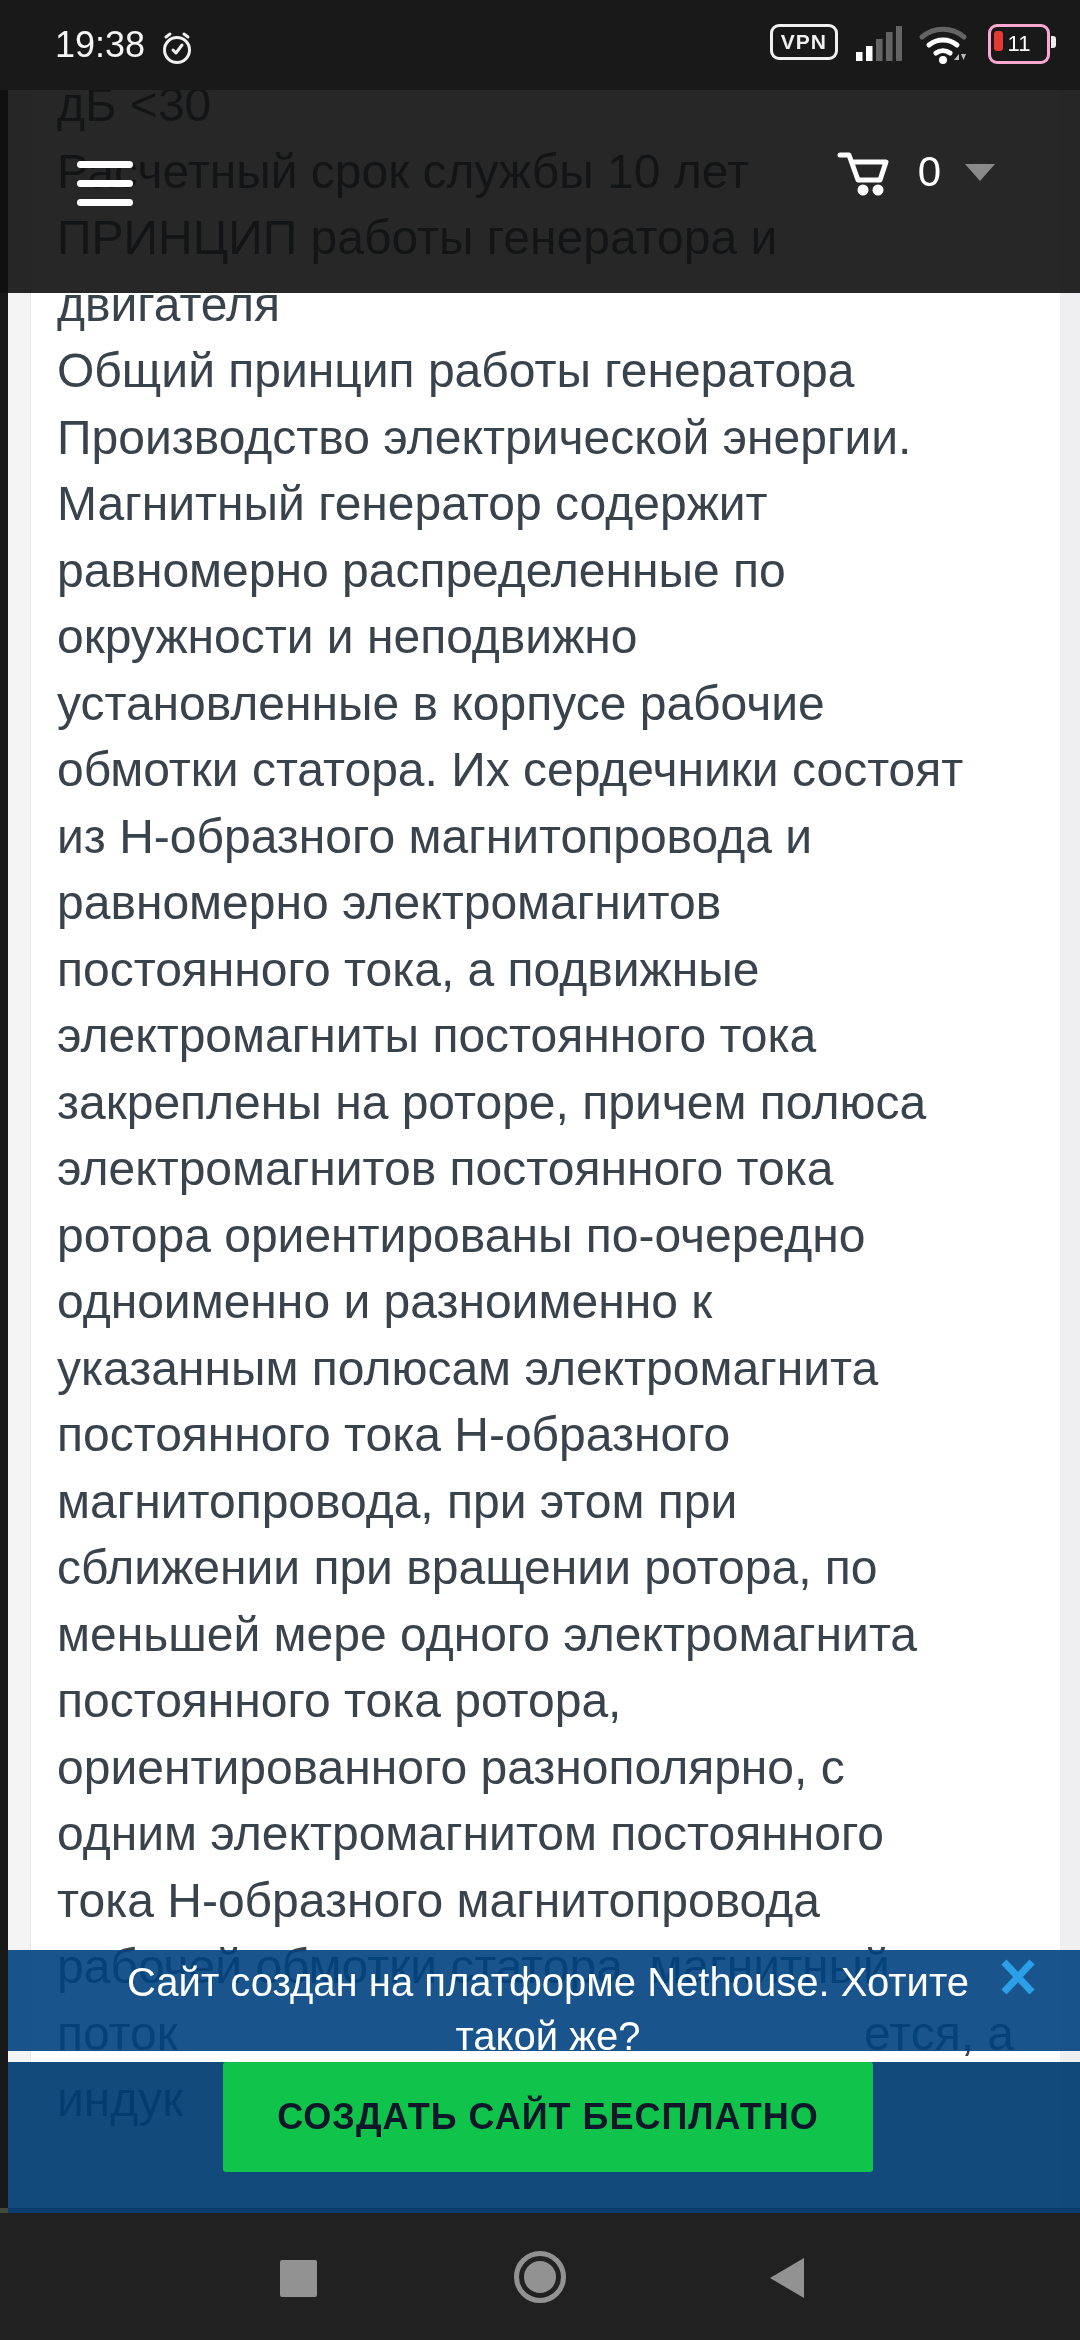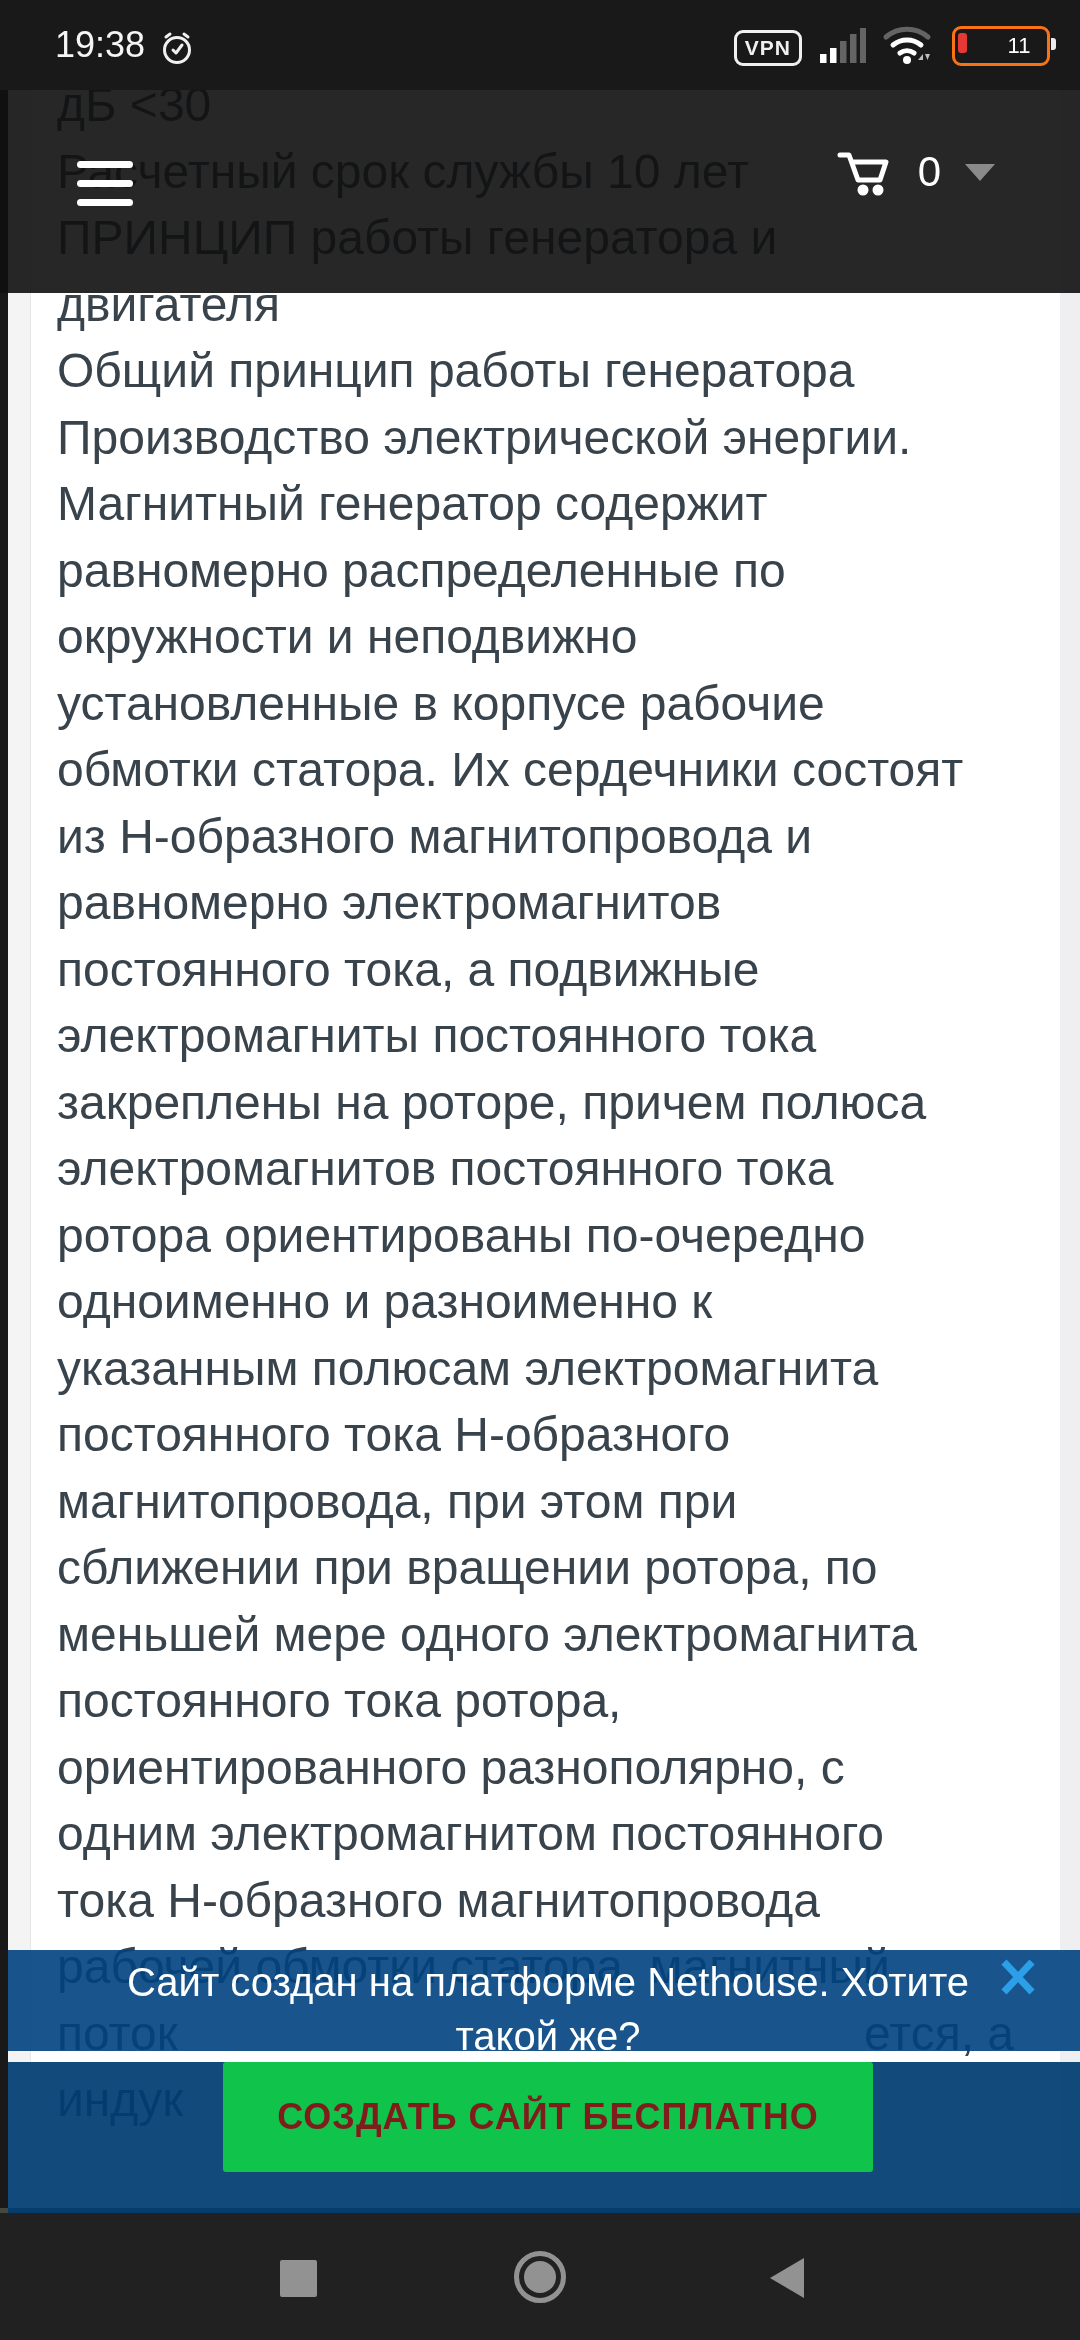--- a/index.html
+++ b/index.html
@@ -14,25 +14,25 @@
   .article{position:absolute;left:57px;top:72px;width:957px;z-index:10;
            font-size:48px;line-height:66.5px;color:#39434c;}
   .article .line{white-space:nowrap;}
   .article .line.split{display:flex;justify-content:space-between;}
 
   
   .statusbar{position:absolute;left:0;top:0;width:1080px;height:90px;background:#191919;z-index:50;
              display:flex;align-items:center;justify-content:space-between;
              color:#f5f5f5;font-size:36px;}
   .sb-left{display:flex;align-items:flex-end;gap:14px;padding-left:55px;}
-  .sb-right{display:flex;align-items:flex-end;gap:16px;padding-right:30px;}
+  .sb-right{display:flex;align-items:flex-start;gap:16px;padding-right:30px;}
   .vpn-badge{border:3px solid #f0f0f0;border-radius:9px;font-size:21px;font-weight:bold;
              letter-spacing:1px;padding:3px 8px;color:#f0f0f0;}
-  .battery{position:relative;width:56px;height:34px;border:3px solid #f97316;border-radius:9px;
-           display:flex;align-items:center;justify-content:center;padding-left:36px;}
+  .battery{position:relative;width:56px;height:34px;border:3px solid #f9a8d4;border-radius:9px;
+           display:flex;align-items:center;justify-content:center;}
   .battery .fill{position:absolute;left:3px;top:4px;width:9px;height:20px;background:#e53935;border-radius:3px;}
   .battery .pct{font-size:22px;color:#fff;position:relative;z-index:1;}
   .battery .nub{position:absolute;right:-9px;top:9px;width:5px;height:12px;background:#ececec;border-radius:0 3px 3px 0;}
 
   
   .header{position:absolute;left:0;top:88px;width:1080px;height:205px;background:rgba(15,15,15,0.9);z-index:40;}
   .hamburger{position:absolute;left:77px;top:73px;width:56px;cursor:pointer;}
   .hamburger span{display:block;width:56px;height:7px;border-radius:4px;background:#fff;margin-bottom:12px;}
   .hamburger span:last-child{margin-bottom:0;}
   .cart-area{position:absolute;right:85px;top:58px;display:flex;align-items:center;gap:26px;cursor:pointer;}
@@ -42,21 +42,21 @@
 
   
   .banner{position:absolute;left:8px;top:1950px;width:1080px;height:258px;z-index:45;}
   .banner-top{position:relative;width:100%;height:101px;background:var(--banner-top,rgba(0,66,128,0.90));}
   .banner-msg{position:absolute;left:0;top:5px;width:100%;text-align:center;color:#fff;
               font-size:40px;line-height:54px;}
   .banner-close{position:absolute;right:48px;top:2px;width:44px;height:50px;display:flex;
                 align-items:center;justify-content:center;cursor:pointer;}
   .banner-bottom{width:100%;height:157px;background:var(--banner-bottom,rgba(1,60,114,0.93));}
   .cta-button{display:block;margin:11px auto 12px auto;width:650px;height:110px;border:none;border-radius:3px;
-              background:var(--cta-green,#10c44b);color:#7f1d1d;font-family:inherit;
+              background:var(--cta-green,#10c44b);color:#0f172a;font-family:inherit;
               font-size:36px;font-weight:bold;letter-spacing:1px;cursor:pointer;}
 
   
   .strip{position:absolute;left:0;top:2208px;width:1080px;height:5px;background:#44493e;z-index:44;}
   .navbar{position:absolute;left:0;top:2213px;width:1080px;height:127px;background:#212121;z-index:50;}
   .nav-recents{position:absolute;left:280px;top:47px;width:37px;height:37px;background:#929292;border-radius:2px;cursor:pointer;}
   .nav-home{position:absolute;left:514px;top:38px;width:52px;height:52px;border:5px solid #929292;border-radius:50%;
             box-sizing:border-box;display:flex;align-items:center;justify-content:center;cursor:pointer;}
   .nav-home .disc{width:32px;height:32px;border-radius:50%;background:#929292;}
   .nav-back{position:absolute;left:770px;top:45px;width:0;height:0;cursor:pointer;

